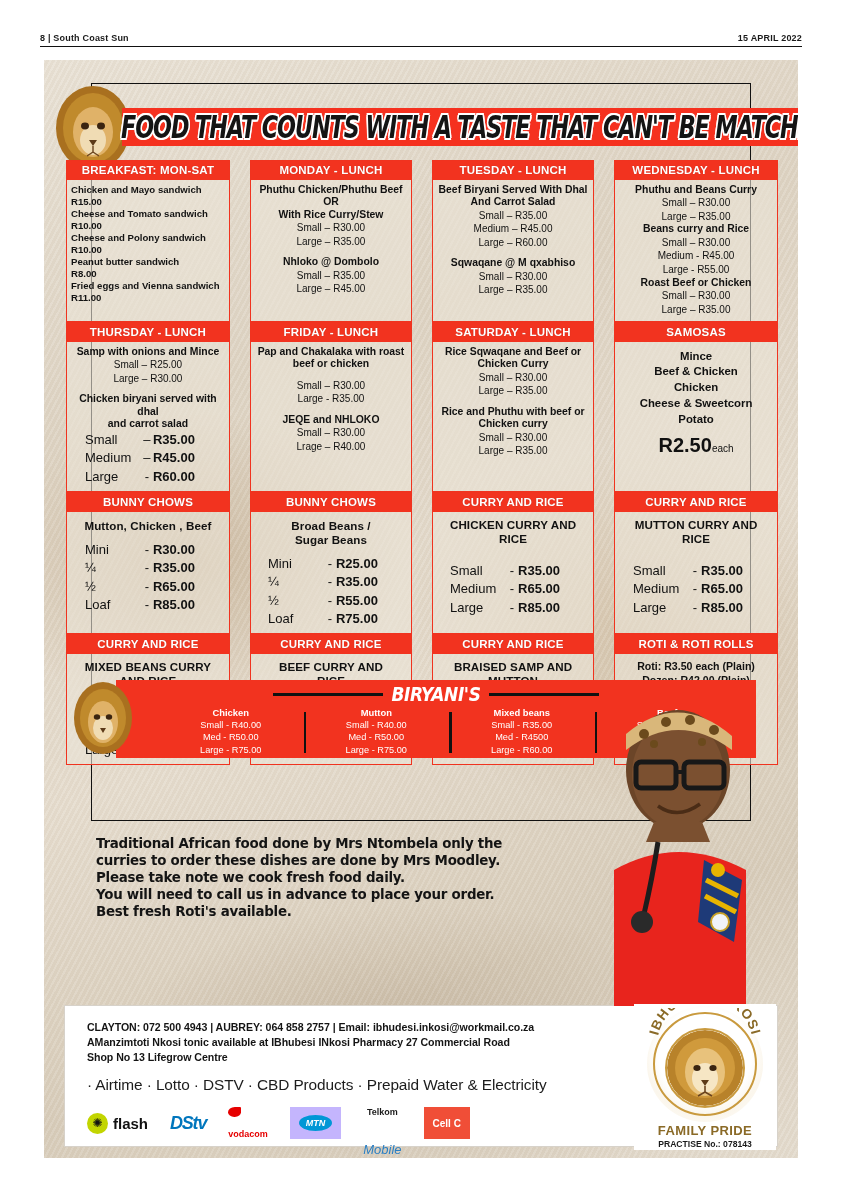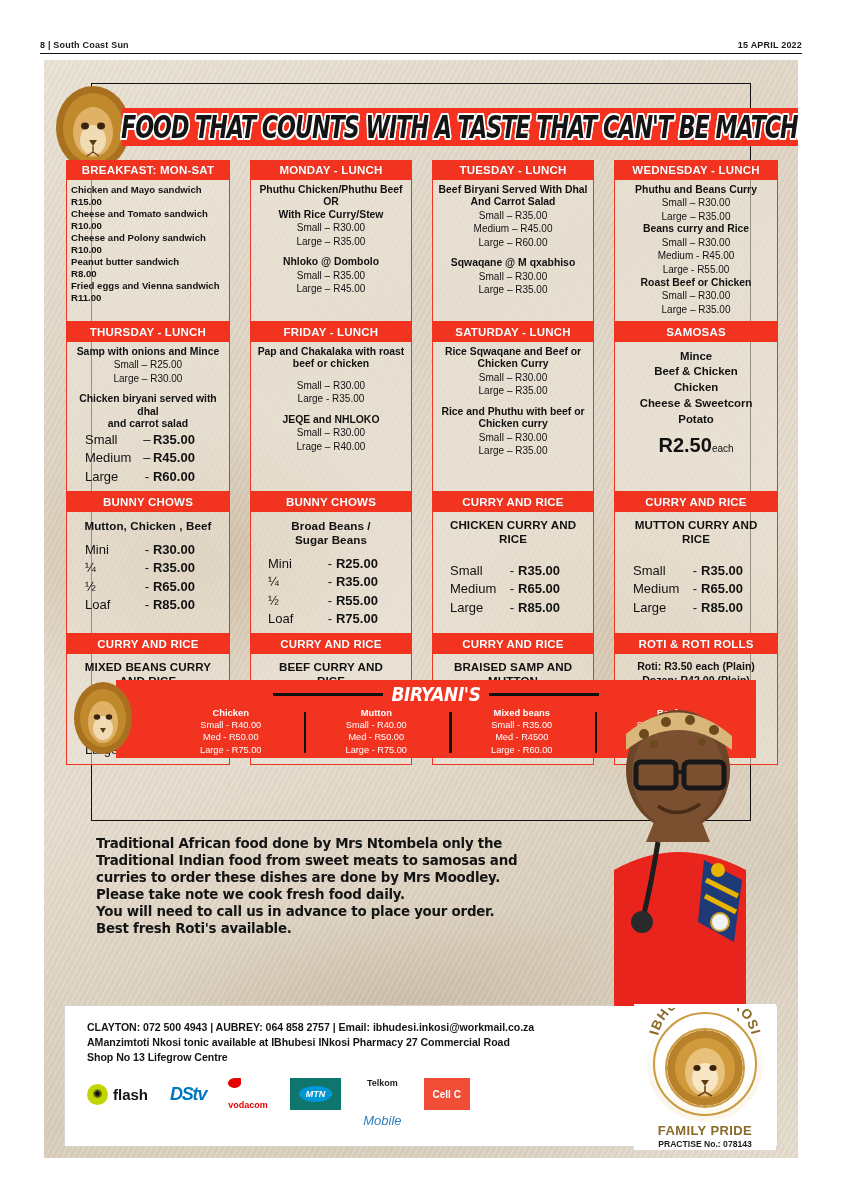--- a/index.html
+++ b/index.html
@@ -6,21 +6,21 @@
   html,body { width:842px; height:1191px; }
   body {
     font-family:"Liberation Sans", sans-serif;
     background:#ffffff;
     position:relative;
     overflow:hidden;
   }
 
   
   .paper-header {
-    position:absolute; top:40px; left:40px; width:762px;
+    position:absolute; top:33px; left:40px; width:762px;
     display:flex; justify-content:space-between; align-items:flex-end;
     border-bottom:1.5px solid #111;
     padding-bottom:3px;
   }
   .paper-header span { font-size:9px; font-weight:bold; color:#1a1a1a; letter-spacing:.2px; }
 
   
   .ad {
     position:absolute; top:60px; left:44px; width:754px; height:1098px;
     background:#e8e0d4;
@@ -171,21 +171,21 @@
   .lg-flash { gap:5px; }
   .lg-flash .dot {
     width:21px;height:21px;border-radius:50%;background:#c2d500;
     display:flex;align-items:center;justify-content:center;font-size:12px;color:#111;
   }
   .lg-flash .t { font-size:15px; font-weight:bold; color:#111; }
   .lg-dstv .t { font-size:18px; font-weight:bold; font-style:italic; color:#0076bd; letter-spacing:-1.2px; }
   .lg-voda { flex-direction:column; align-items:flex-start; gap:12px; }
   .lg-voda .q { width:13px;height:17px;background:#e60000;border-radius:60% 10% 55% 55%; }
   .lg-voda .t { font-size:9px; color:#e60000; font-weight:bold; }
-  .lg-mtn { background:#0f766e; padding:5px 9px; }
+  .lg-mtn { background:#c4b5fd; padding:5px 9px; }
   .lg-mtn .el {
     background:#0097d6; color:#fff; font-size:9px; font-weight:bold; font-style:italic;
     border-radius:50%; padding:3px 7px;
   }
   .lg-telkom { flex-direction:column; align-items:center;gap:26px; }
   .lg-telkom .t1 { font-size:9px; color:#1b1b1b; font-weight:bold; }
   .lg-telkom .t2 { font-size:13px; color:#2a7fc4; font-style:italic; margin-top:-1px; }
   .lg-cellc { background:#f04e37; padding:6px 9px; }
   .lg-cellc .t { color:#fff; font-size:10px; font-weight:bold; }
 
@@ -659,31 +659,31 @@
       <circle cx="128" cy="248" r="9" fill="#f0f3f8" stroke="#c9a227" stroke-width="2"></circle>
       <circle cx="126" cy="196" r="7" fill="#e8b400"></circle>
 
       <path d="M66 168 Q60 206 52 240" stroke="#1d1d1d" stroke-width="5" fill="none"></path>
       <circle cx="50" cy="248" r="11" fill="#2a2a2a"></circle>
     </svg>
   </div>
 
   <div class="desc">
     <p>Traditional African food done by Mrs Ntombela only the</p>
-    <p>Traditional Indian food from sweet meats to samosas and</p>
     <p>curries to order  these dishes are done by Mrs Moodley.</p>
     <p>Please take note we cook fresh food daily.</p>
     <p>You will need to call us in advance to place your order.</p>
     <p>Best fresh Roti's available.</p>
   </div>
 
   <div class="contact">
     <div class="cl">CLAYTON: 072 500 4943 | AUBREY: 064 858 2757 | Email: ibhudesi.inkosi@workmail.co.za</div>
     <div class="cl">AManzimtoti Nkosi tonic available at IBhubesi INkosi Pharmacy 27 Commercial Road</div>
     <div class="cl">Shop No 13 Lifegrow Centre</div>
+    <div class="services">· Airtime · Lotto · DSTV · CBD Products · Prepaid Water &amp; Electricity</div>
 
     <div class="logos">
       <div class="lg lg-flash">
         <span class="dot">✺</span>
         <span class="t">flash</span>
       </div>
       <div class="lg lg-dstv">
         <span class="t">DStv</span>
       </div>
       <div class="lg lg-voda">

